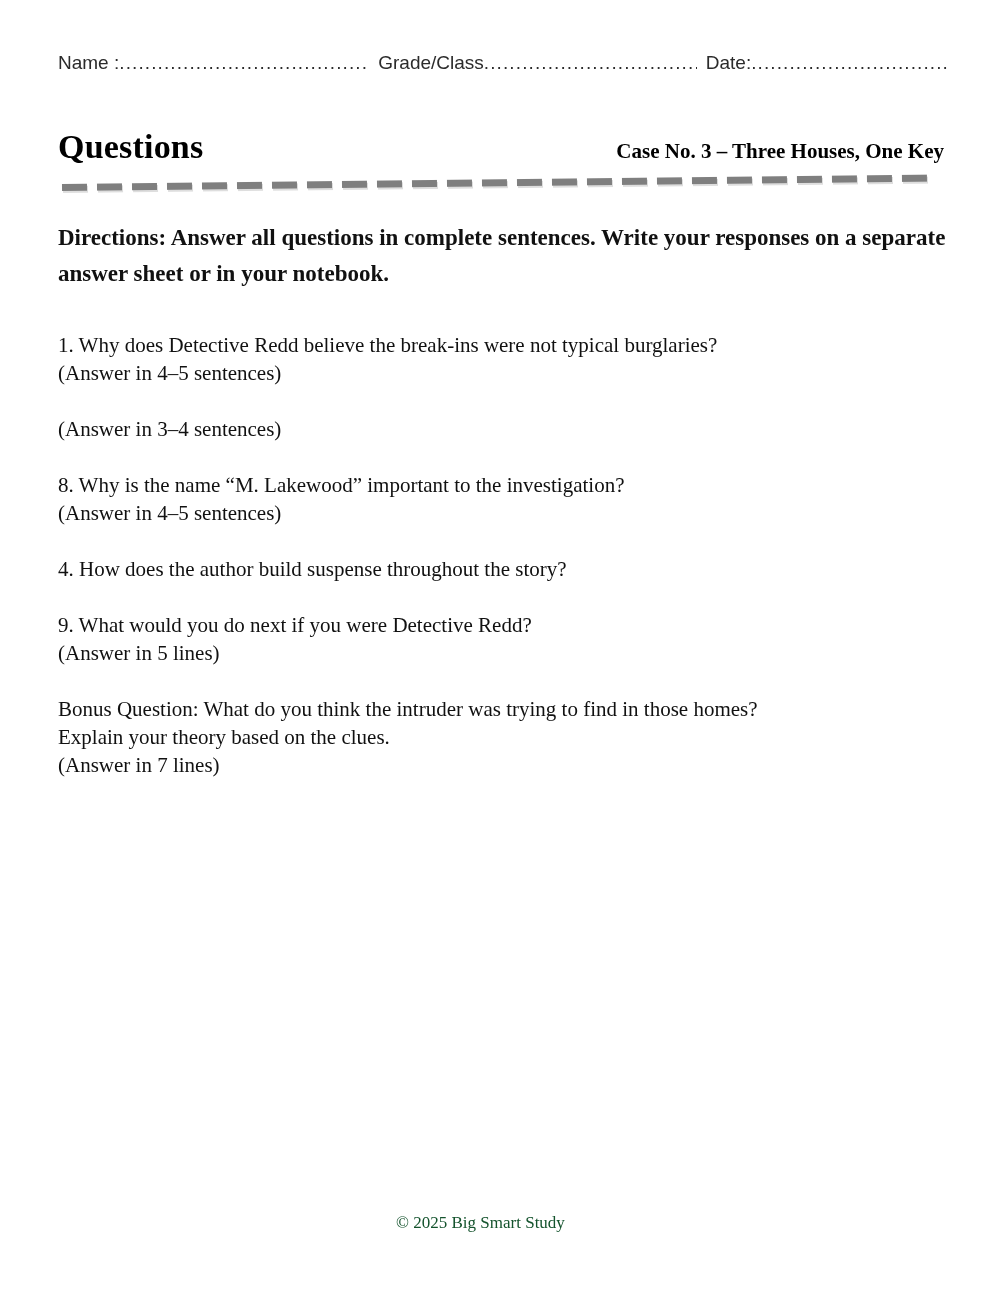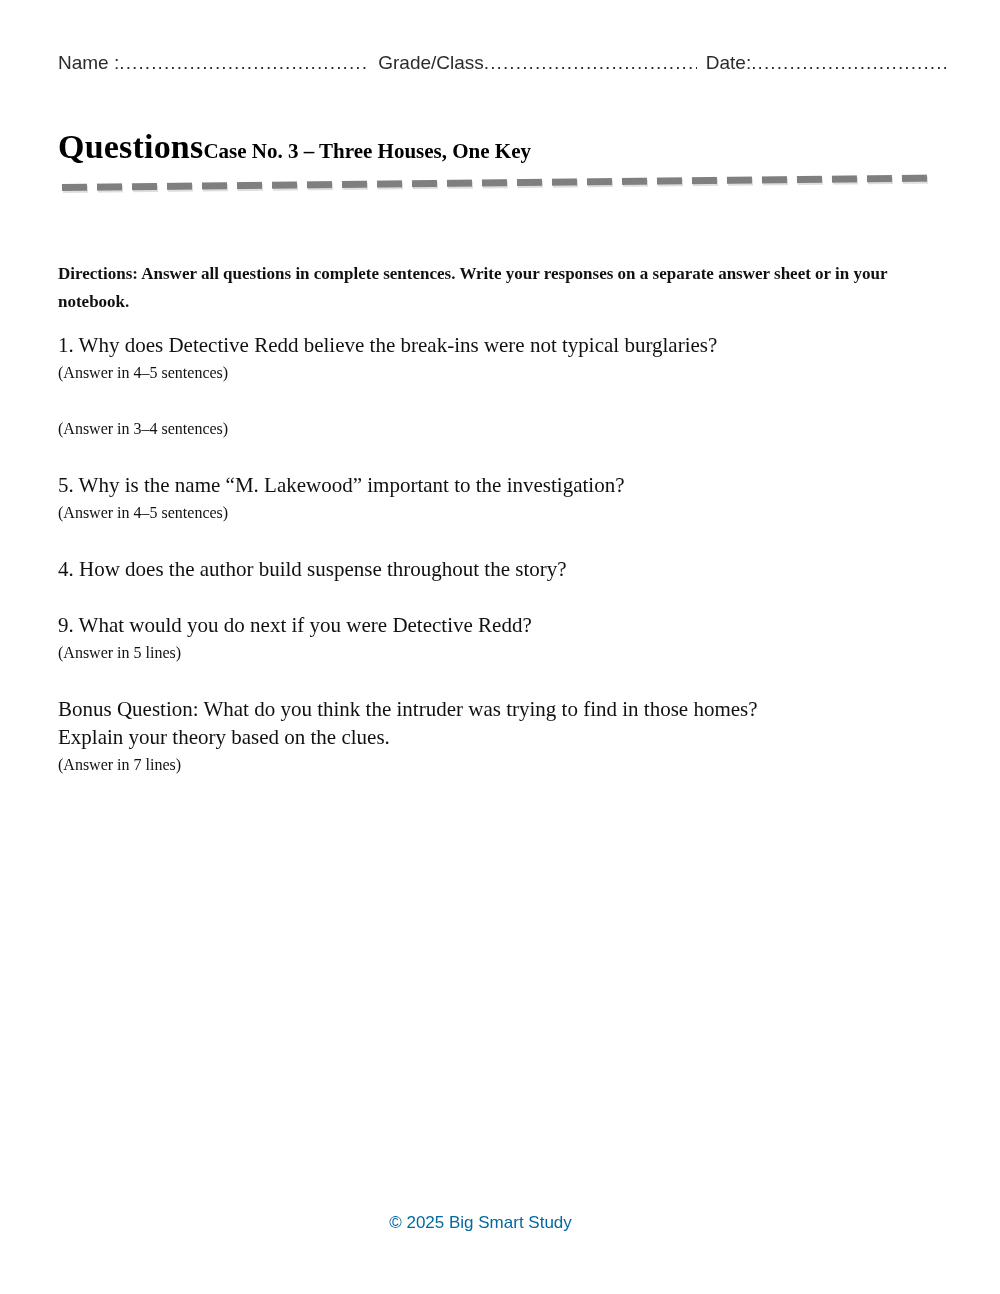--- a/index.html
+++ b/index.html
@@ -52,20 +52,21 @@
   .id-gap { width: 9px; flex: 0 0 auto; }
 
   
   .title-row {
     position: absolute;
     left: 58px;
     top: 128px;
     width: 886px;
     display: flex;
     align-items: baseline;
+    justify-content: space-between;
   }
   .title-main {
     font-family: "Liberation Serif", serif;
     font-weight: bold;
     font-size: 34px;
     letter-spacing: 0.2px;
     color: #000000;
   }
   .title-case {
     font-family: "Liberation Serif", serif;
@@ -102,59 +103,58 @@
   }
 
   
   .directions {
     position: absolute;
     left: 58px;
     top: 220px;
     width: 890px;
     font-family: "Liberation Serif", serif;
     font-weight: bold;
-    font-size: 17px;
-    line-height: 28px;
-    color: #111111;
-    margin-top: 40px;
+    font-size: 23px;
+    line-height: 36px;
+    color: #111111;
   }
 
   .questions {
     position: absolute;
     left: 58px;
     top: 303px;
     width: 900px;
   }
   .q-block {
     margin-bottom: 27px;
     margin-top: 28px;
   }
   .q-line {
     font-family: "Liberation Serif", serif;
     font-size: 21px;
     line-height: 28px;
     color: #111111;
   }
   .q-hint {
     font-family: "Liberation Serif", serif;
-    font-size: 16px;
+    font-size: 21px;
     line-height: 28px;
     color: #111111;
   }
 
   
   .footer {
     position: absolute;
     left: 0;
     top: 1213px;
     width: 961px;
     text-align: center;
-    font-family: Liberation Sans, sans-serif;
+    font-family: Liberation Serif, serif;
     font-size: 17px;
-    color: #0369a1;
+    color: #14532d;
   }
 </style>
 </head>
 <body>
 
 <div class="page">
 
   <div class="id-line">
     <span class="id-field name">
       <span class="id-label">Name :</span>
@@ -188,21 +188,21 @@
     <div class="q-block">
       <div class="q-line">1. Why does Detective Redd believe the break-ins were not typical burglaries?</div>
       <div class="q-hint">(Answer in 4–5 sentences)</div>
     </div>
 
     <div class="q-block">
       <div class="q-hint">(Answer in 3–4 sentences)</div>
     </div>
 
     <div class="q-block">
-      <div class="q-line">5. Why is the name “M. Lakewood” important to the investigation?</div>
+      <div class="q-line">8. Why is the name “M. Lakewood” important to the investigation?</div>
       <div class="q-hint">(Answer in 4–5 sentences)</div>
     </div>
 
     <div class="q-block">
       <div class="q-line">4. How does the author build suspense throughout the story?</div>
     </div>
 
     <div class="q-block">
       <div class="q-line">9. What would you do next if you were Detective Redd?</div>
       <div class="q-hint">(Answer in 5 lines)</div>

